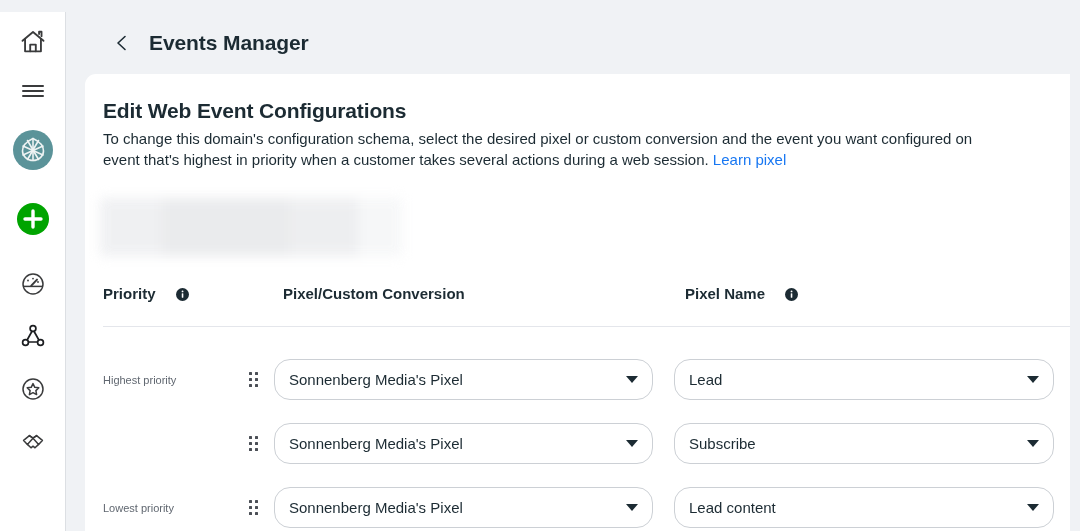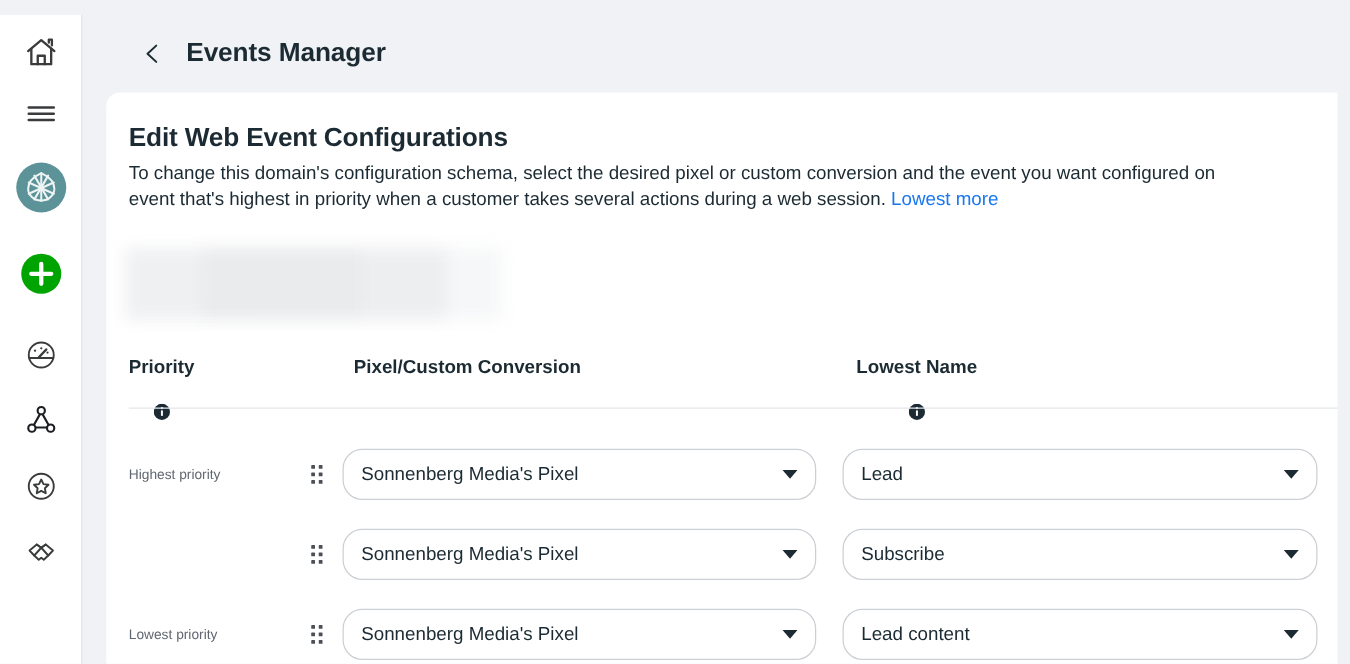--- a/index.html
+++ b/index.html
@@ -126,21 +126,20 @@
   }
   .col-head {
     position: absolute;
     font-size: 15px;
     font-weight: bold;
     color: #1c2b33;
     display: flex;
     align-items: center;
     gap: 20px;
     white-space: nowrap;
-    flex-direction: column;
   }
   .col-head.c1 { left: 0px; }
   .col-head.c2 { left: 180px; }
   .col-head.c3 { left: 582px; }
 
   .info-icon {
     display: inline-flex;
     width: 13px; height: 13px;
     position: relative; top: 1px;
   }
@@ -337,21 +336,21 @@
 
   <section id="card">
     <div id="card-inner">
 
       <h2 id="section-title">Edit Web Event Configurations</h2>
 
       <p id="section-desc">
         <span>To change this domain's configuration schema, select the desired pixel or custom conversion and the event you want configured on</span>
         <span class="line2">
           <span>event that's highest in priority when a customer takes several actions during a web session.</span>
-          <a id="learn-more" href="#">Lowest more</a>
+          <a id="learn-more" href="#">Learn pixel</a>
         </span>
       </p>
 
       <div id="blurred-block"></div>
 
       <div id="col-headers">
         <div class="col-head c1">
           <span>Priority</span>
           <span class="info-icon">
             <svg width="13" height="13" viewBox="0 0 14 14">
@@ -360,21 +359,21 @@
               <circle cx="7.05" cy="3.7" r="1" fill="#ffffff"></circle>
             </svg>
           </span>
         </div>
 
         <div class="col-head c2">
           <span>Pixel/Custom Conversion</span>
         </div>
 
         <div class="col-head c3">
-          <span>Lowest Name</span>
+          <span>Pixel Name</span>
           <span class="info-icon">
             <svg width="13" height="13" viewBox="0 0 14 14">
               <circle cx="7" cy="7" r="7" fill="#1c2b33"></circle>
               <rect x="6.2" y="5.6" width="1.7" height="5" rx="0.7" fill="#ffffff"></rect>
               <circle cx="7.05" cy="3.7" r="1" fill="#ffffff"></circle>
             </svg>
           </span>
         </div>
       </div>
 

